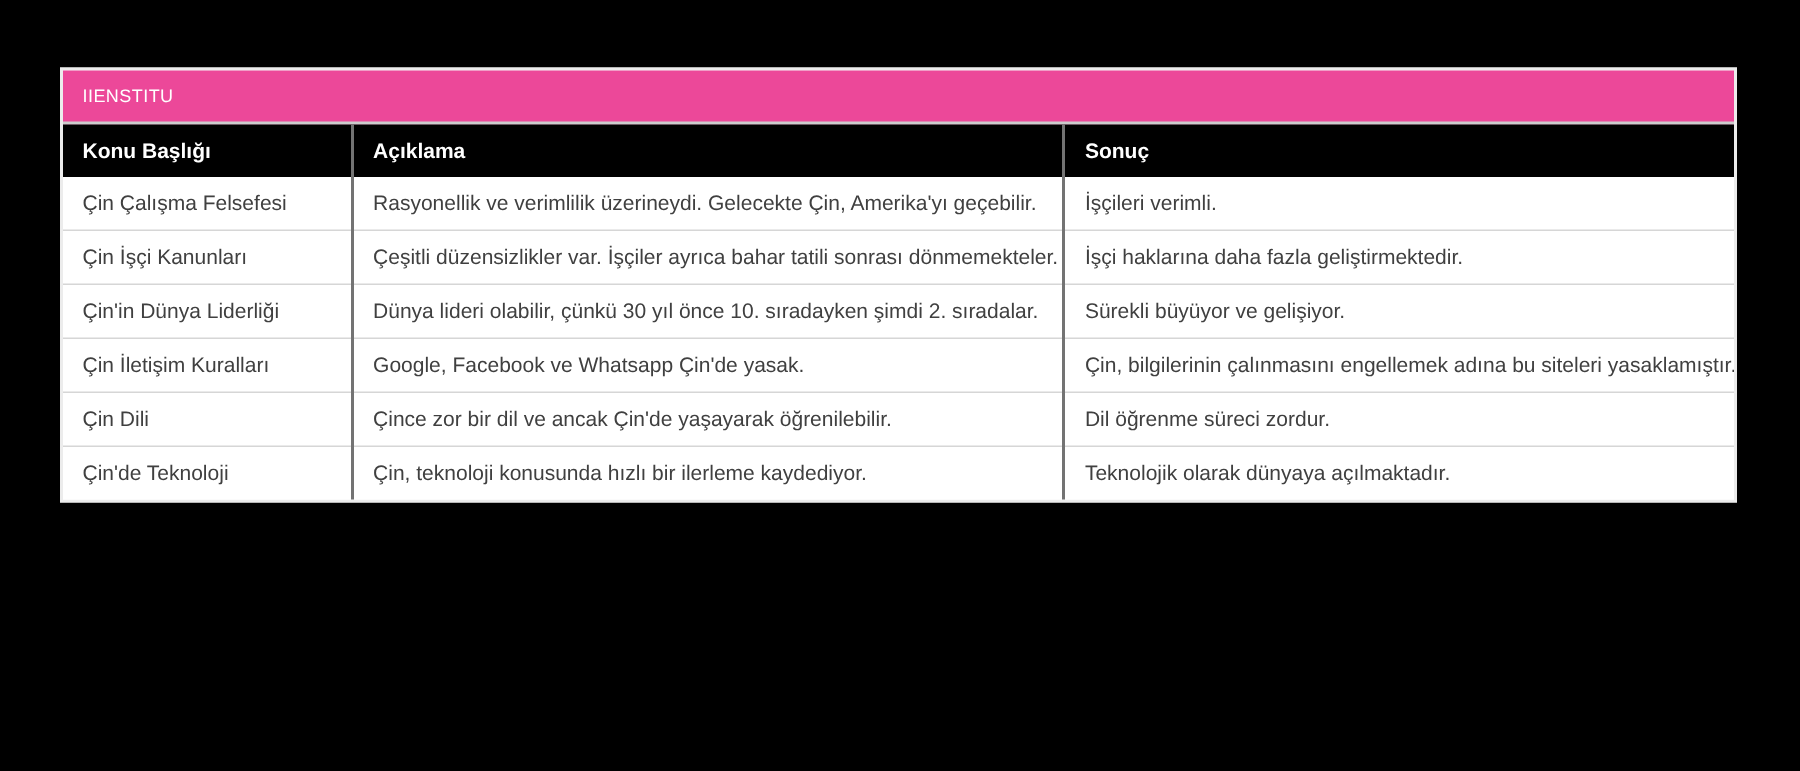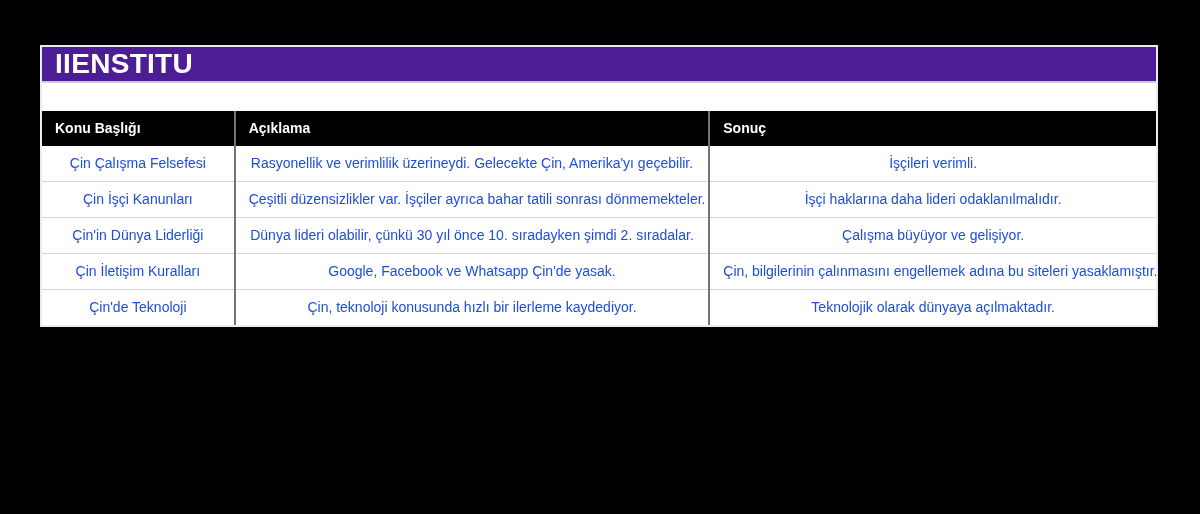--- a/index.html
+++ b/index.html
@@ -12,61 +12,59 @@
   }
   .table-card {
     position: absolute;
     left: 40px;
     top: 45px;
     width: 1118px;
     background: #ffffff;
     border: 2px solid #ececec;
   }
   .title-bar {
-    background: #4c1d95;
+    background: #ec4899;
     color: #ffffff;
-    font-size: 28px;
-    font-weight: bold;
+    font-size: 12px;
+    font-weight: normal;
     line-height: 22px;
     padding: 6px 13px;
     border-bottom: 2px solid #cccccc;
     letter-spacing: 0.3px;
   }
   table.topics {
     width: 100%;
     border-collapse: collapse;
     table-layout: fixed;
-    margin-top: 28px;
   }
   table.topics col.c1 { width: 17.3%; }
   table.topics col.c2 { width: 42.6%; }
   table.topics col.c3 { width: 40.1%; }
   table.topics th {
     background: #000000;
     color: #ffffff;
     font-size: 14px;
     font-weight: bold;
     text-align: left;
     padding: 8px 13px;
     line-height: 19px;
   }
   table.topics th + th,
   table.topics td + td {
     border-left: 2px solid #737373;
   }
   table.topics td {
     background: #ffffff;
-    color: #1d4ed8;
+    color: #404040;
     font-size: 14px;
     line-height: 19px;
     padding: 8px 13px;
     border-top: 1px solid #d6d6d6;
     white-space: nowrap;
     overflow: hidden;
-    text-align: center;
   }
   table.topics tbody tr:first-child td { border-top: none; }
 </style>
 </head>
 <body>
 
 <div class="table-card">
   <div class="title-bar">IIENSTITU</div>
 
   <table class="topics">
@@ -87,36 +85,41 @@
     <td>Çin Çalışma Felsefesi</td>
     <td>Rasyonellik ve verimlilik üzerineydi. Gelecekte Çin, Amerika'yı geçebilir.</td>
     <td>İşçileri verimli.</td>
   </tr>
 
 
 
   <tr>
     <td>Çin İşçi Kanunları</td>
     <td>Çeşitli düzensizlikler var. İşçiler ayrıca bahar tatili sonrası dönmemekteler.</td>
-    <td>İşçi haklarına daha lideri odaklanılmalıdır.</td>
+    <td>İşçi haklarına daha fazla geliştirmektedir.</td>
   </tr>
 
   <tr>
     <td>Çin'in Dünya Liderliği</td>
     <td>Dünya lideri olabilir, çünkü 30 yıl önce 10. sıradayken şimdi 2. sıradalar.</td>
-    <td>Çalışma büyüyor ve gelişiyor.</td>
+    <td>Sürekli büyüyor ve gelişiyor.</td>
   </tr>
 
 
   <tr>
     <td>Çin İletişim Kuralları</td>
     <td>Google, Facebook ve Whatsapp Çin'de yasak.</td>
     <td>Çin, bilgilerinin çalınmasını engellemek adına bu siteleri yasaklamıştır.</td>
   </tr>
 
+  <tr>
+    <td>Çin Dili</td>
+    <td>Çince zor bir dil ve ancak Çin'de yaşayarak öğrenilebilir.</td>
+    <td>Dil öğrenme süreci zordur.</td>
+  </tr>
 
 
   <tr>
     <td>Çin'de Teknoloji</td>
     <td>Çin, teknoloji konusunda hızlı bir ilerleme kaydediyor.</td>
     <td>Teknolojik olarak dünyaya açılmaktadır.</td>
   </tr>
 </tbody>
   </table>
 </div>

